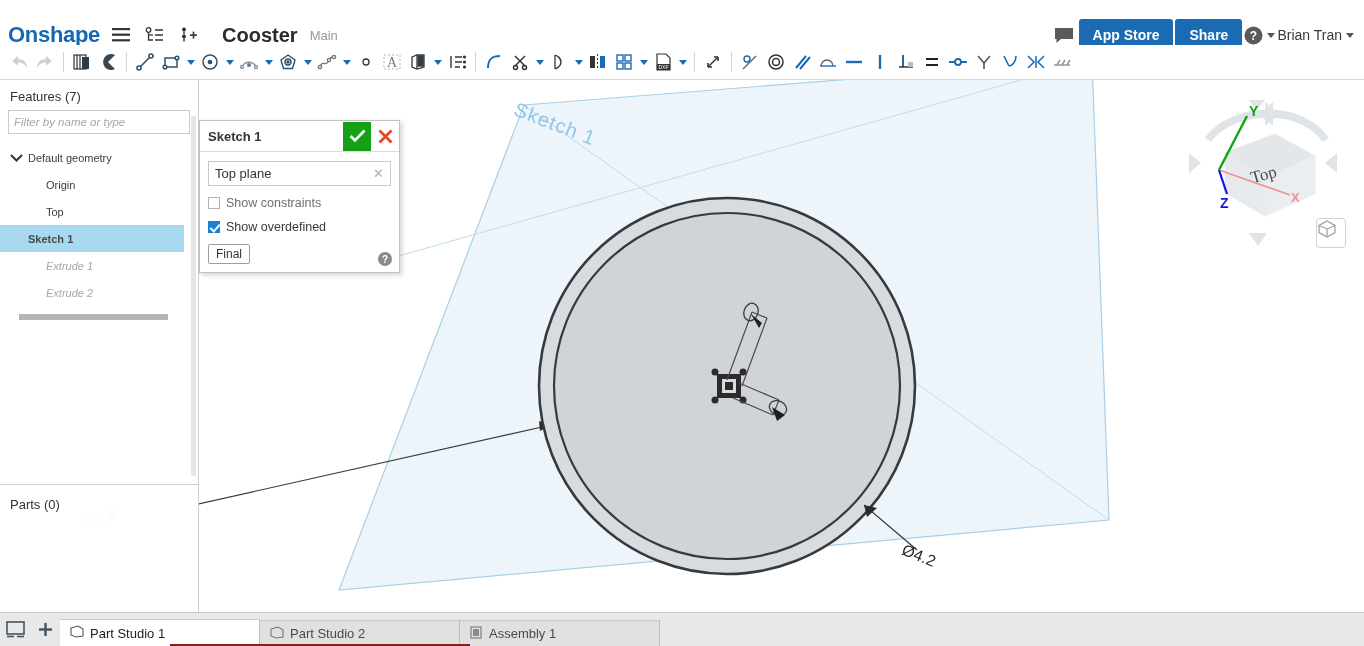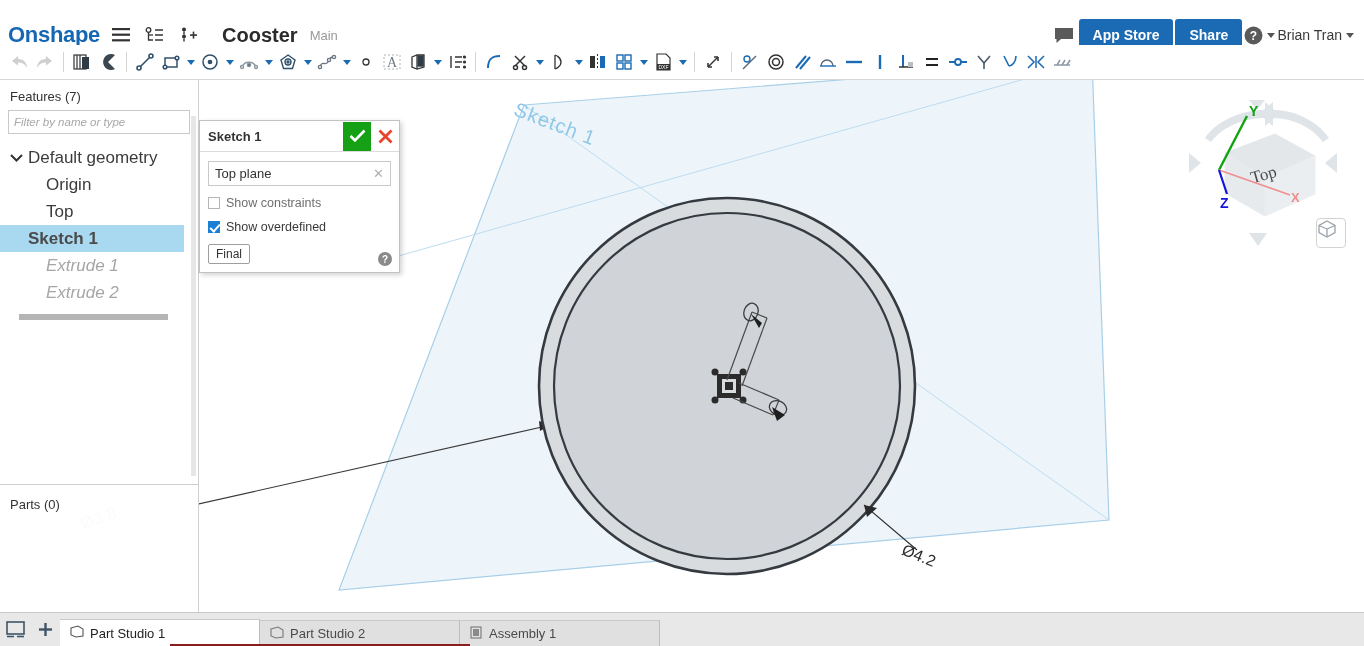--- a/index.html
+++ b/index.html
@@ -70,21 +70,21 @@
     background: #fff; border-right: 1px solid #cfcfcf; z-index: 5;
   }
   .panel-title { font-size: 13px; color: #333; padding: 9px 0 6px 10px; }
   .filter-box {
     margin: 0 8px; height: 24px; border: 1px solid #c9c9c9; background:#fff;
     font-size: 11.5px; color: #a8a8a8; font-style: italic;
     display: flex; align-items: center; padding-left: 5px; cursor: text;
   }
   .tree { margin-top: 10px; }
   .tree-row {
-    height: 27px; display: flex; align-items: center; font-size: 17px;
+    height: 27px; display: flex; align-items: center; font-size: 11px;
     color: #3c3c3c; cursor: pointer; padding-left: 10px;
   }
   .tree-row .chev { margin-right: 5px; display:flex; }
   .tree-row.child { padding-left: 46px; }
   .tree-row.dim { color: #9a9a9a; }
   .tree-row.ital { font-style: italic; color: #a6a6a6; }
   .tree-row.sel {
     background: #a8d9f0; color: #4a4a4a; font-weight: bold;
     width: 184px; margin-left: 0; padding-left: 28px;
   }

